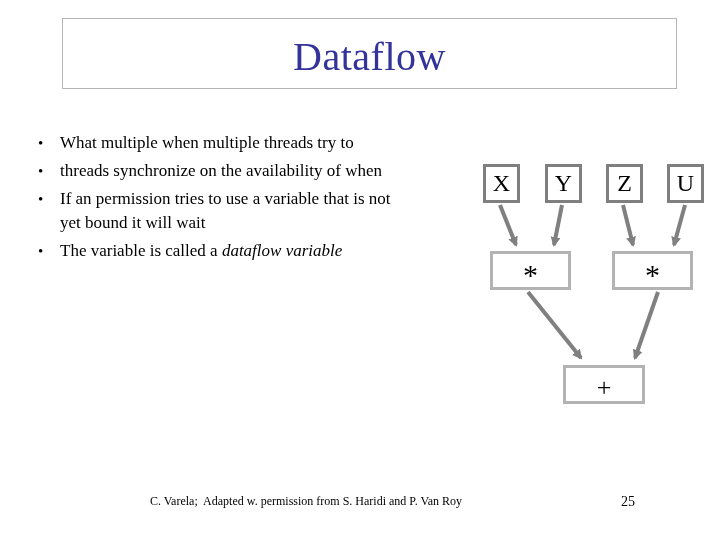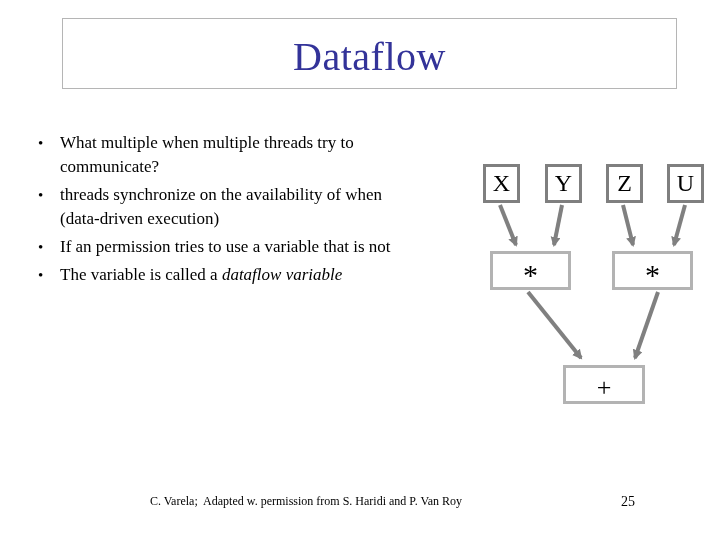--- a/index.html
+++ b/index.html
@@ -61,36 +61,35 @@
   <div class="title-box">
     <span class="title-text">Dataflow</span>
   </div>
 
   <div class="bullets">
 
     <div class="bullet">
       <span class="bullet-marker">•</span>
       <span class="bullet-text">
         <span class="line">What multiple when multiple threads try to</span>
-        <span class="line">communicate?</span>
       </span>
     </div>
 
     <div class="bullet">
       <span class="bullet-marker">•</span>
       <span class="bullet-text">
         <span class="line">threads synchronize on the availability of when</span>
-        <span class="line">(data-driven execution)</span>
       </span>
     </div>
 
     <div class="bullet">
       <span class="bullet-marker">•</span>
       <span class="bullet-text">
         <span class="line">If an permission tries to use a variable that is not</span>
+        <span class="line">yet bound it will wait</span>
       </span>
     </div>
 
     <div class="bullet">
       <span class="bullet-marker">•</span>
       <span class="bullet-text">
         <span class="line"><span>The variable is called a </span><i>dataflow variable</i></span>
       </span>
     </div>
 

